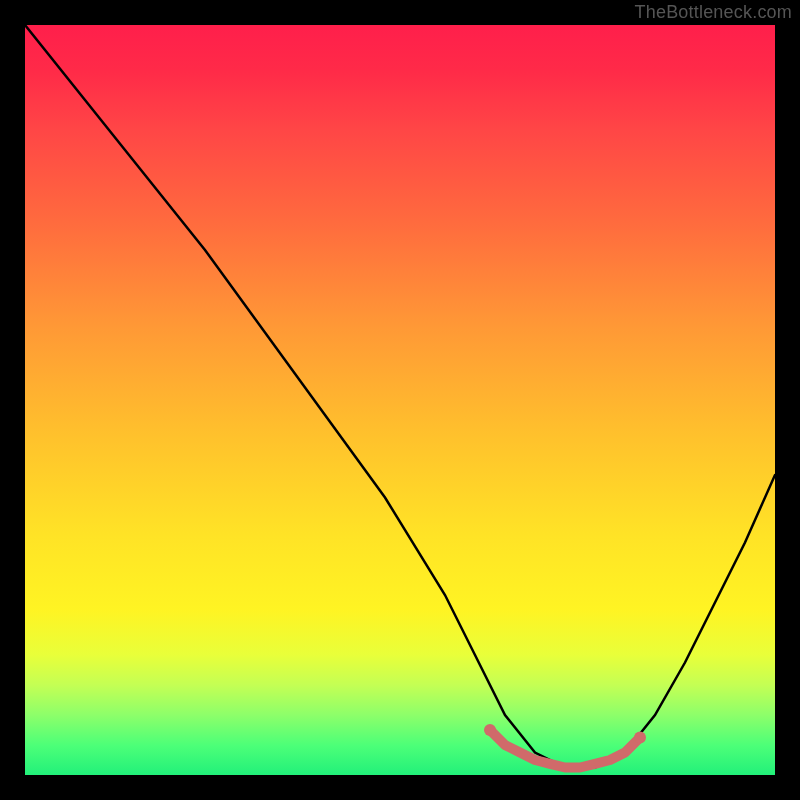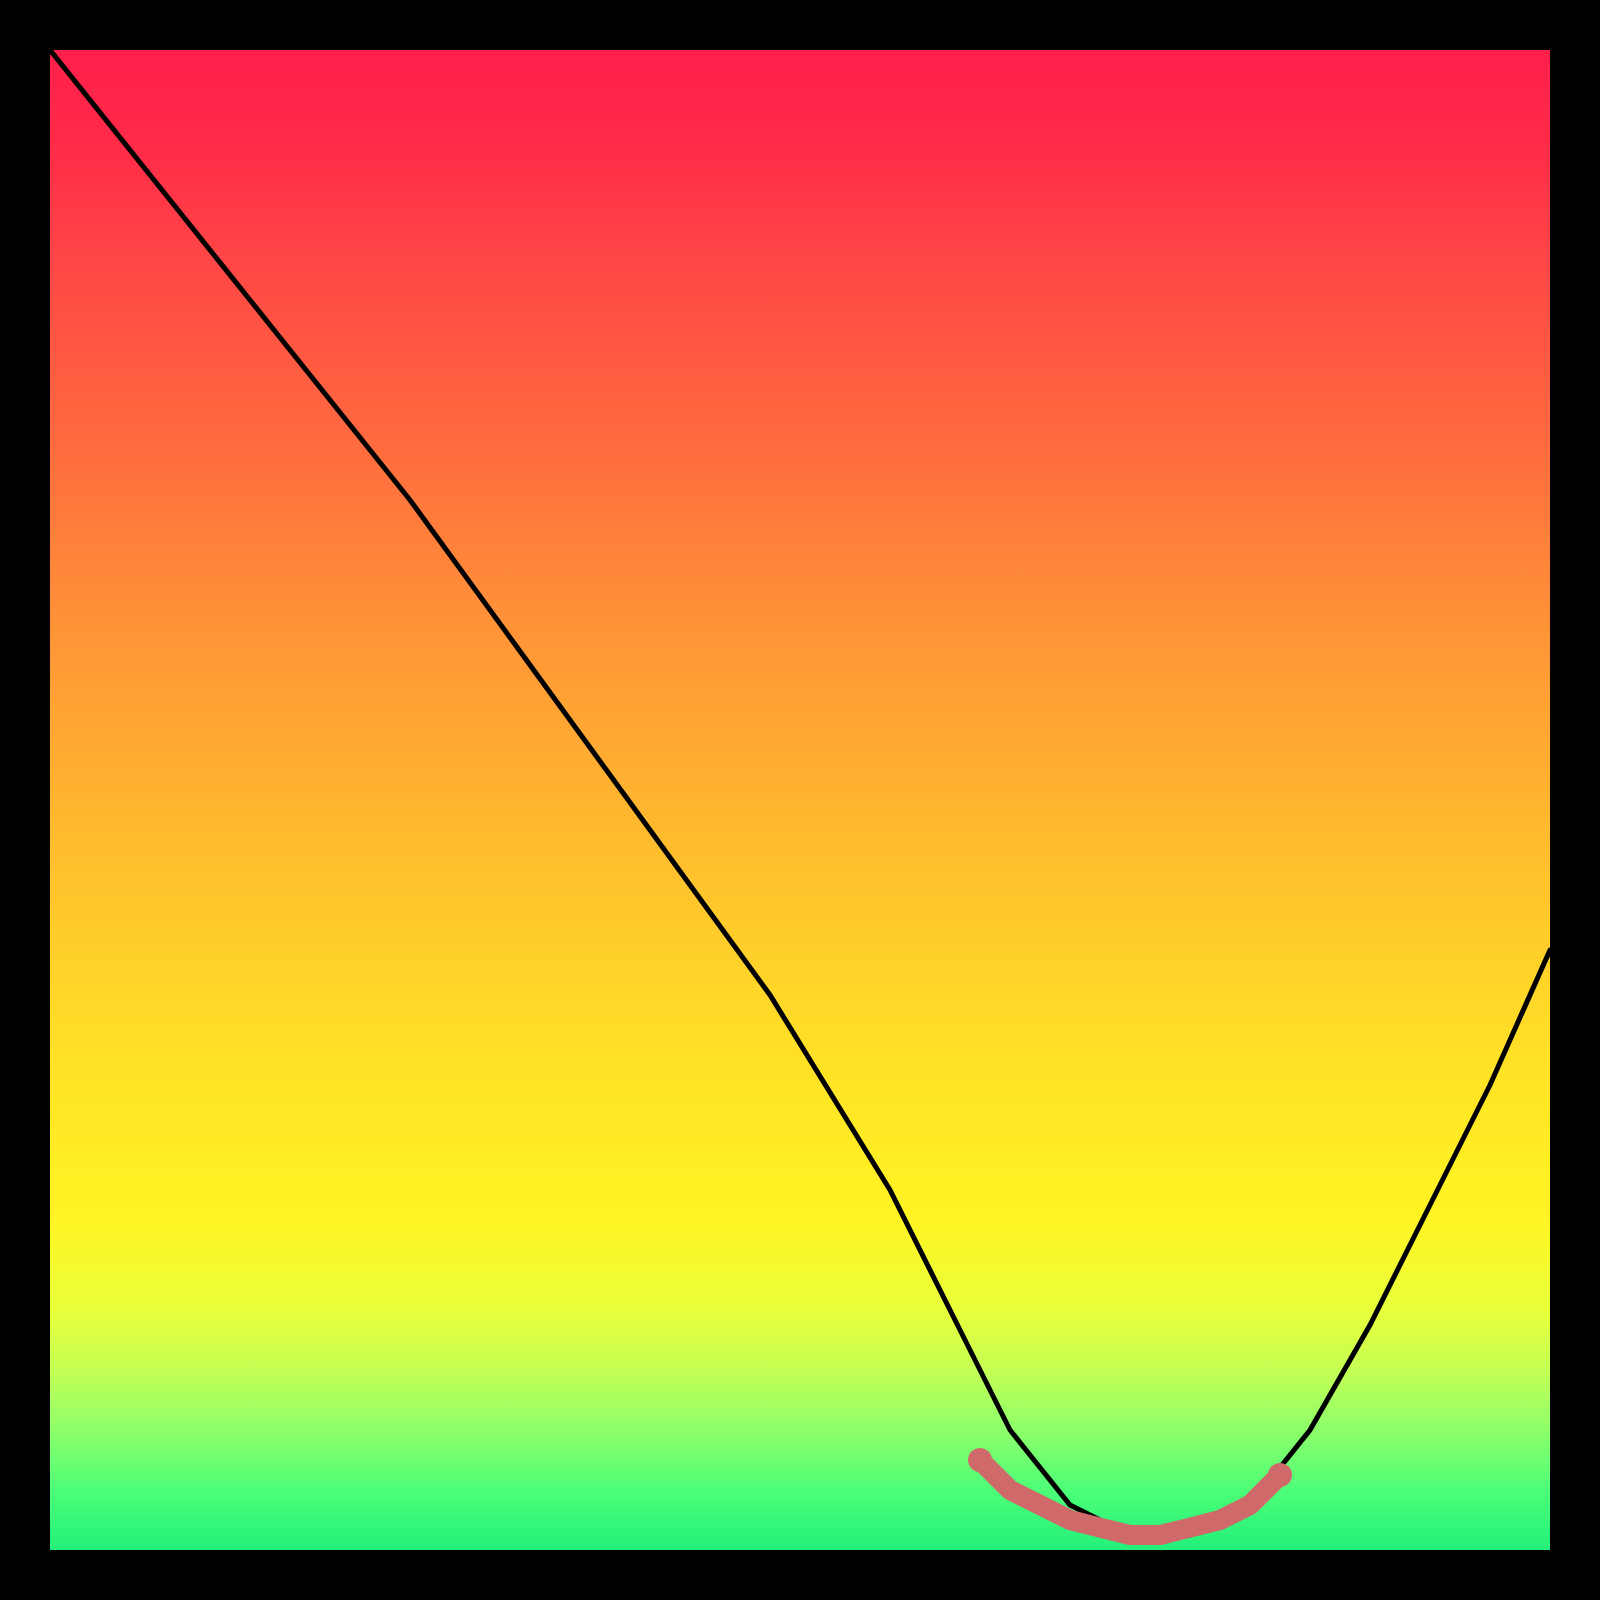--- a/index.html
+++ b/index.html
@@ -57,20 +57,21 @@
     font-weight: 500;
     letter-spacing: 0.2px;
     -webkit-user-select: none;
     user-select: none;
   }
 </style>
 </head>
 <body>
 
 <div class="frame">
+  <div class="watermark">TheBottleneck.com</div>
 
   <div class="plot-area">
     <svg class="curve-svg" viewBox="0 0 750 750" preserveAspectRatio="none">
       <path id="curve-path" fill="none" stroke="#000" stroke-width="2.5" stroke-linecap="round" d="M0.0 0.0 L60.0 75.0 L120.0 150.0 L180.0 225.0 L240.0 307.5 L300.0 390.0 L360.0 472.5 L420.0 570.0 L450.0 630.0 L480.0 690.0 L510.0 727.5 L540.0 742.5 L570.0 742.5 L600.0 727.5 L630.0 690.0 L660.0 637.5 L690.0 577.5 L720.0 517.5 L750.0 450.0"></path>
       <path id="marker-path" fill="none" stroke="#d06a6a" stroke-width="10" stroke-linecap="round" stroke-linejoin="round" d="M465.0 705.0 L480.0 720.0 L495.0 727.5 L510.0 735.0 L525.0 738.8 L540.0 742.5 L555.0 742.5 L570.0 738.8 L585.0 735.0 L600.0 727.5 L615.0 712.5"></path>
 
       <circle id="marker-dot-a" r="6" fill="#d06a6a" cx="465.0" cy="705.0"></circle>
       <circle id="marker-dot-b" r="6" fill="#d06a6a" cx="615.0" cy="712.5"></circle>
     </svg>
   </div>

